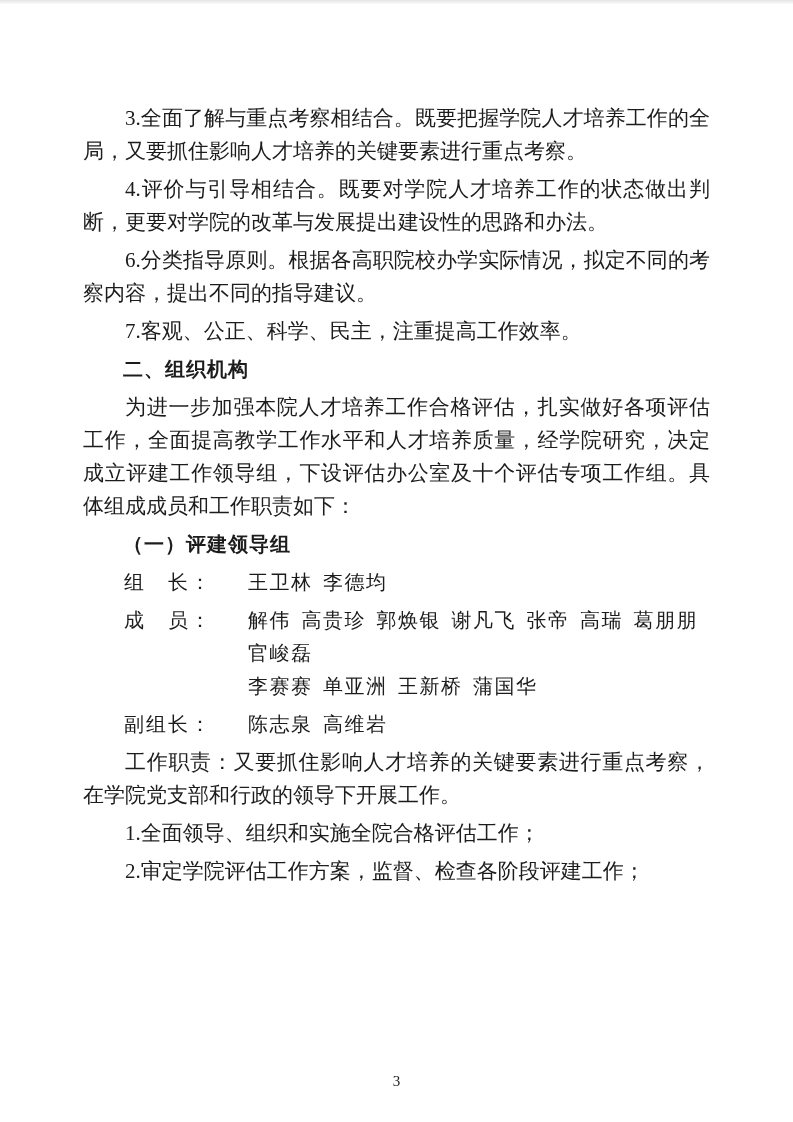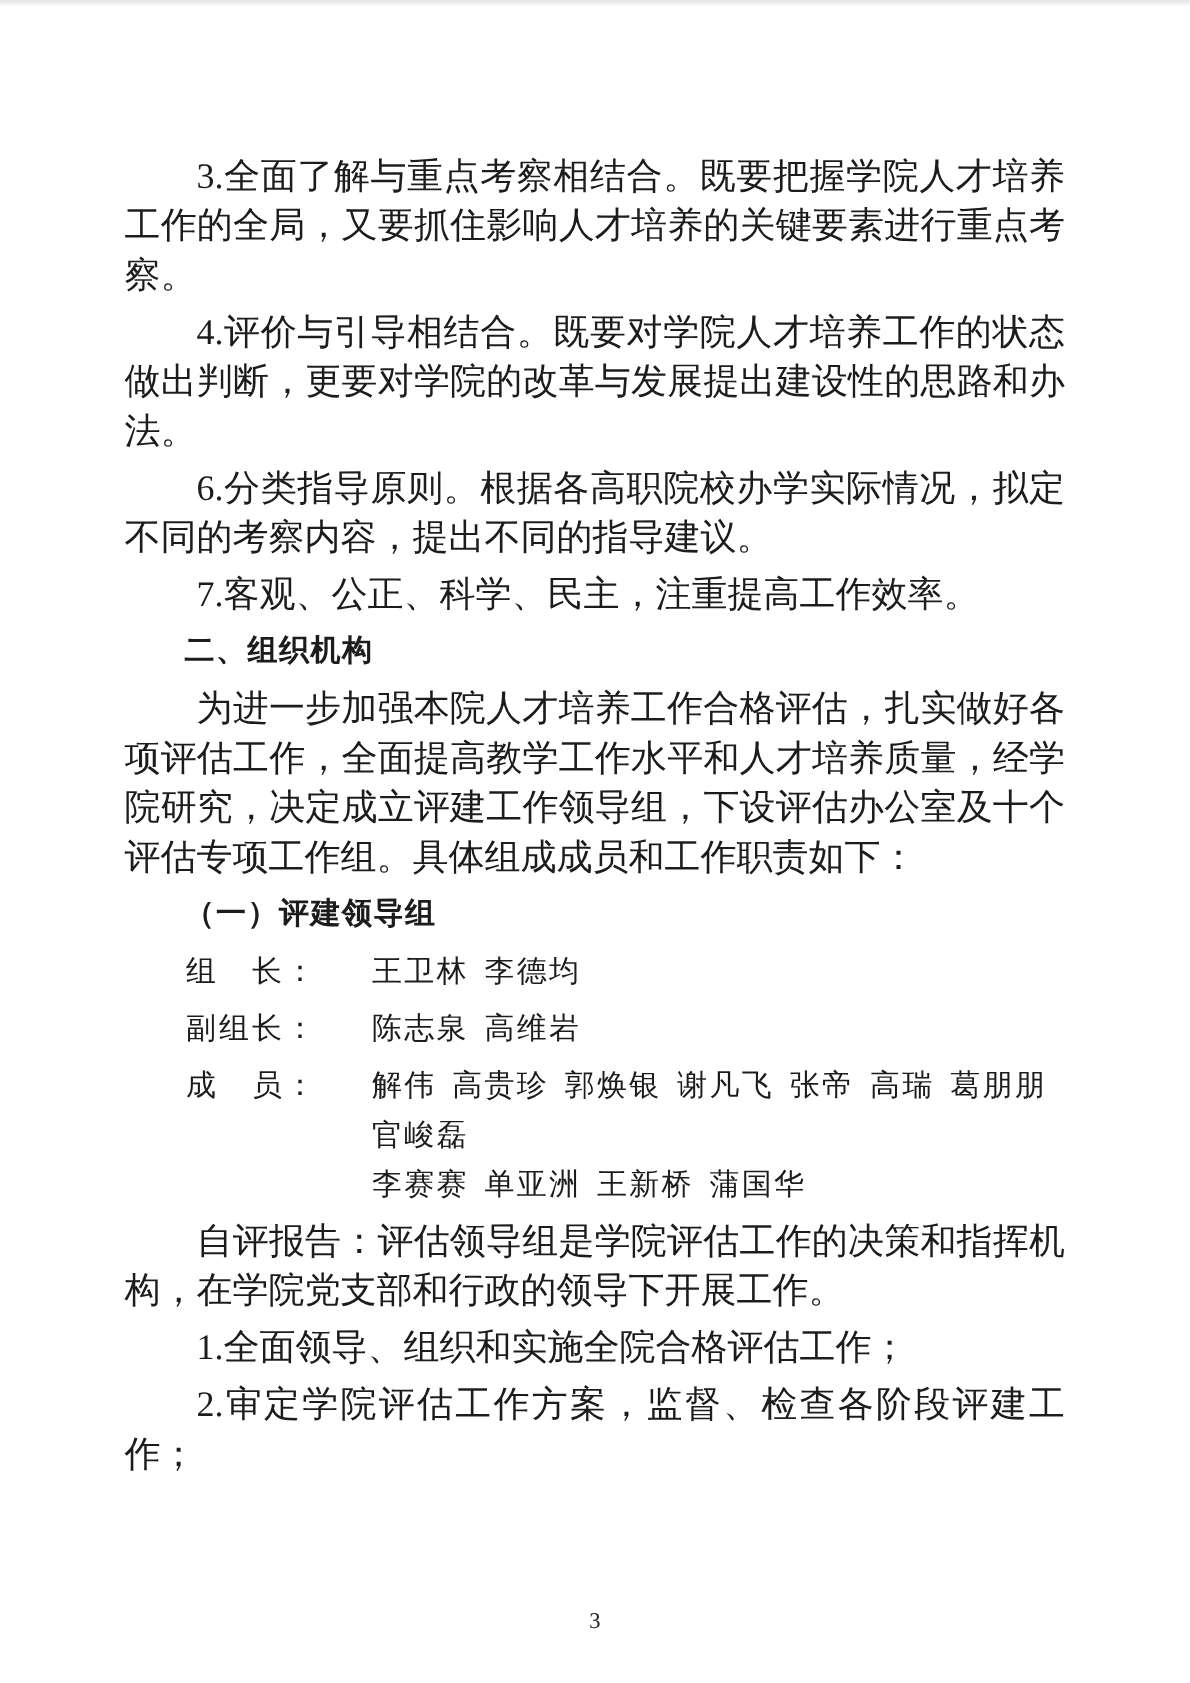--- a/index.html
+++ b/index.html
@@ -23,32 +23,32 @@
   }
   .content {
     position: absolute;
     top: 0;
     left: 83px;
     width: 627px;
     padding-top: 102px;
   }
   p.body {
     margin: 0 0 5px 0;
-    font-size: 24px;
+    font-size: 21px;
     line-height: 33px;
     text-align: justify;
     text-indent: 2em;
     letter-spacing: 0;
   }
   h2.heading {
     margin: 2px 0 5px 0;
     font-size: 20px;
     line-height: 33px;
     font-weight: 700;
-    font-family: Liberation Mono, monospace;
+    font-family: Liberation Sans, sans-serif;
     text-indent: 2em;
     letter-spacing: 1px;
   }
   .role-line {
     display: flex;
     margin: 0 0 5px 0;
     padding-left: 41px;
     font-size: 20px;
     line-height: 33px;
     gap: 25px;
@@ -98,31 +98,31 @@
   <p class="body">为进一步加强本院人才培养工作合格评估，扎实做好各项评估工作，全面提高教学工作水平和人才培养质量，经学院研究，决定成立评建工作领导组，下设评估办公室及十个评估专项工作组。具体组成成员和工作职责如下：</p>
 
   <h2 class="heading">（一）评建领导组</h2>
 
   <div class="role-line">
     <span class="role-label">组　长：</span>
     <span class="role-names">王卫林 李德均</span>
   </div>
 
   <div class="role-line">
-    <span class="role-label">副组长：</span>
-    <span class="role-names">陈志泉 高维岩</span>
-  </div>
-
-  <div class="role-line">
     <span class="role-label">成　员：</span>
     <span class="role-names">解伟 高贵珍 郭焕银 谢凡飞 张帝 高瑞 葛朋朋 官峻磊
 李赛赛 单亚洲 王新桥 蒲国华</span>
   </div>
 
-  <p class="body">自评报告：评估领导组是学院评估工作的决策和指挥机构，在学院党支部和行政的领导下开展工作。</p>
+  <div class="role-line">
+    <span class="role-label">副组长：</span>
+    <span class="role-names">陈志泉 高维岩</span>
+  </div>
+
+  <p class="body">工作职责：又要抓住影响人才培养的关键要素进行重点考察，在学院党支部和行政的领导下开展工作。</p>
 
   <p class="body">1.全面领导、组织和实施全院合格评估工作；</p>
 
   <p class="body">2.审定学院评估工作方案，监督、检查各阶段评建工作；</p>
 
 
 </main>
 
 <footer class="footer">
   <span class="page-number">3</span>

